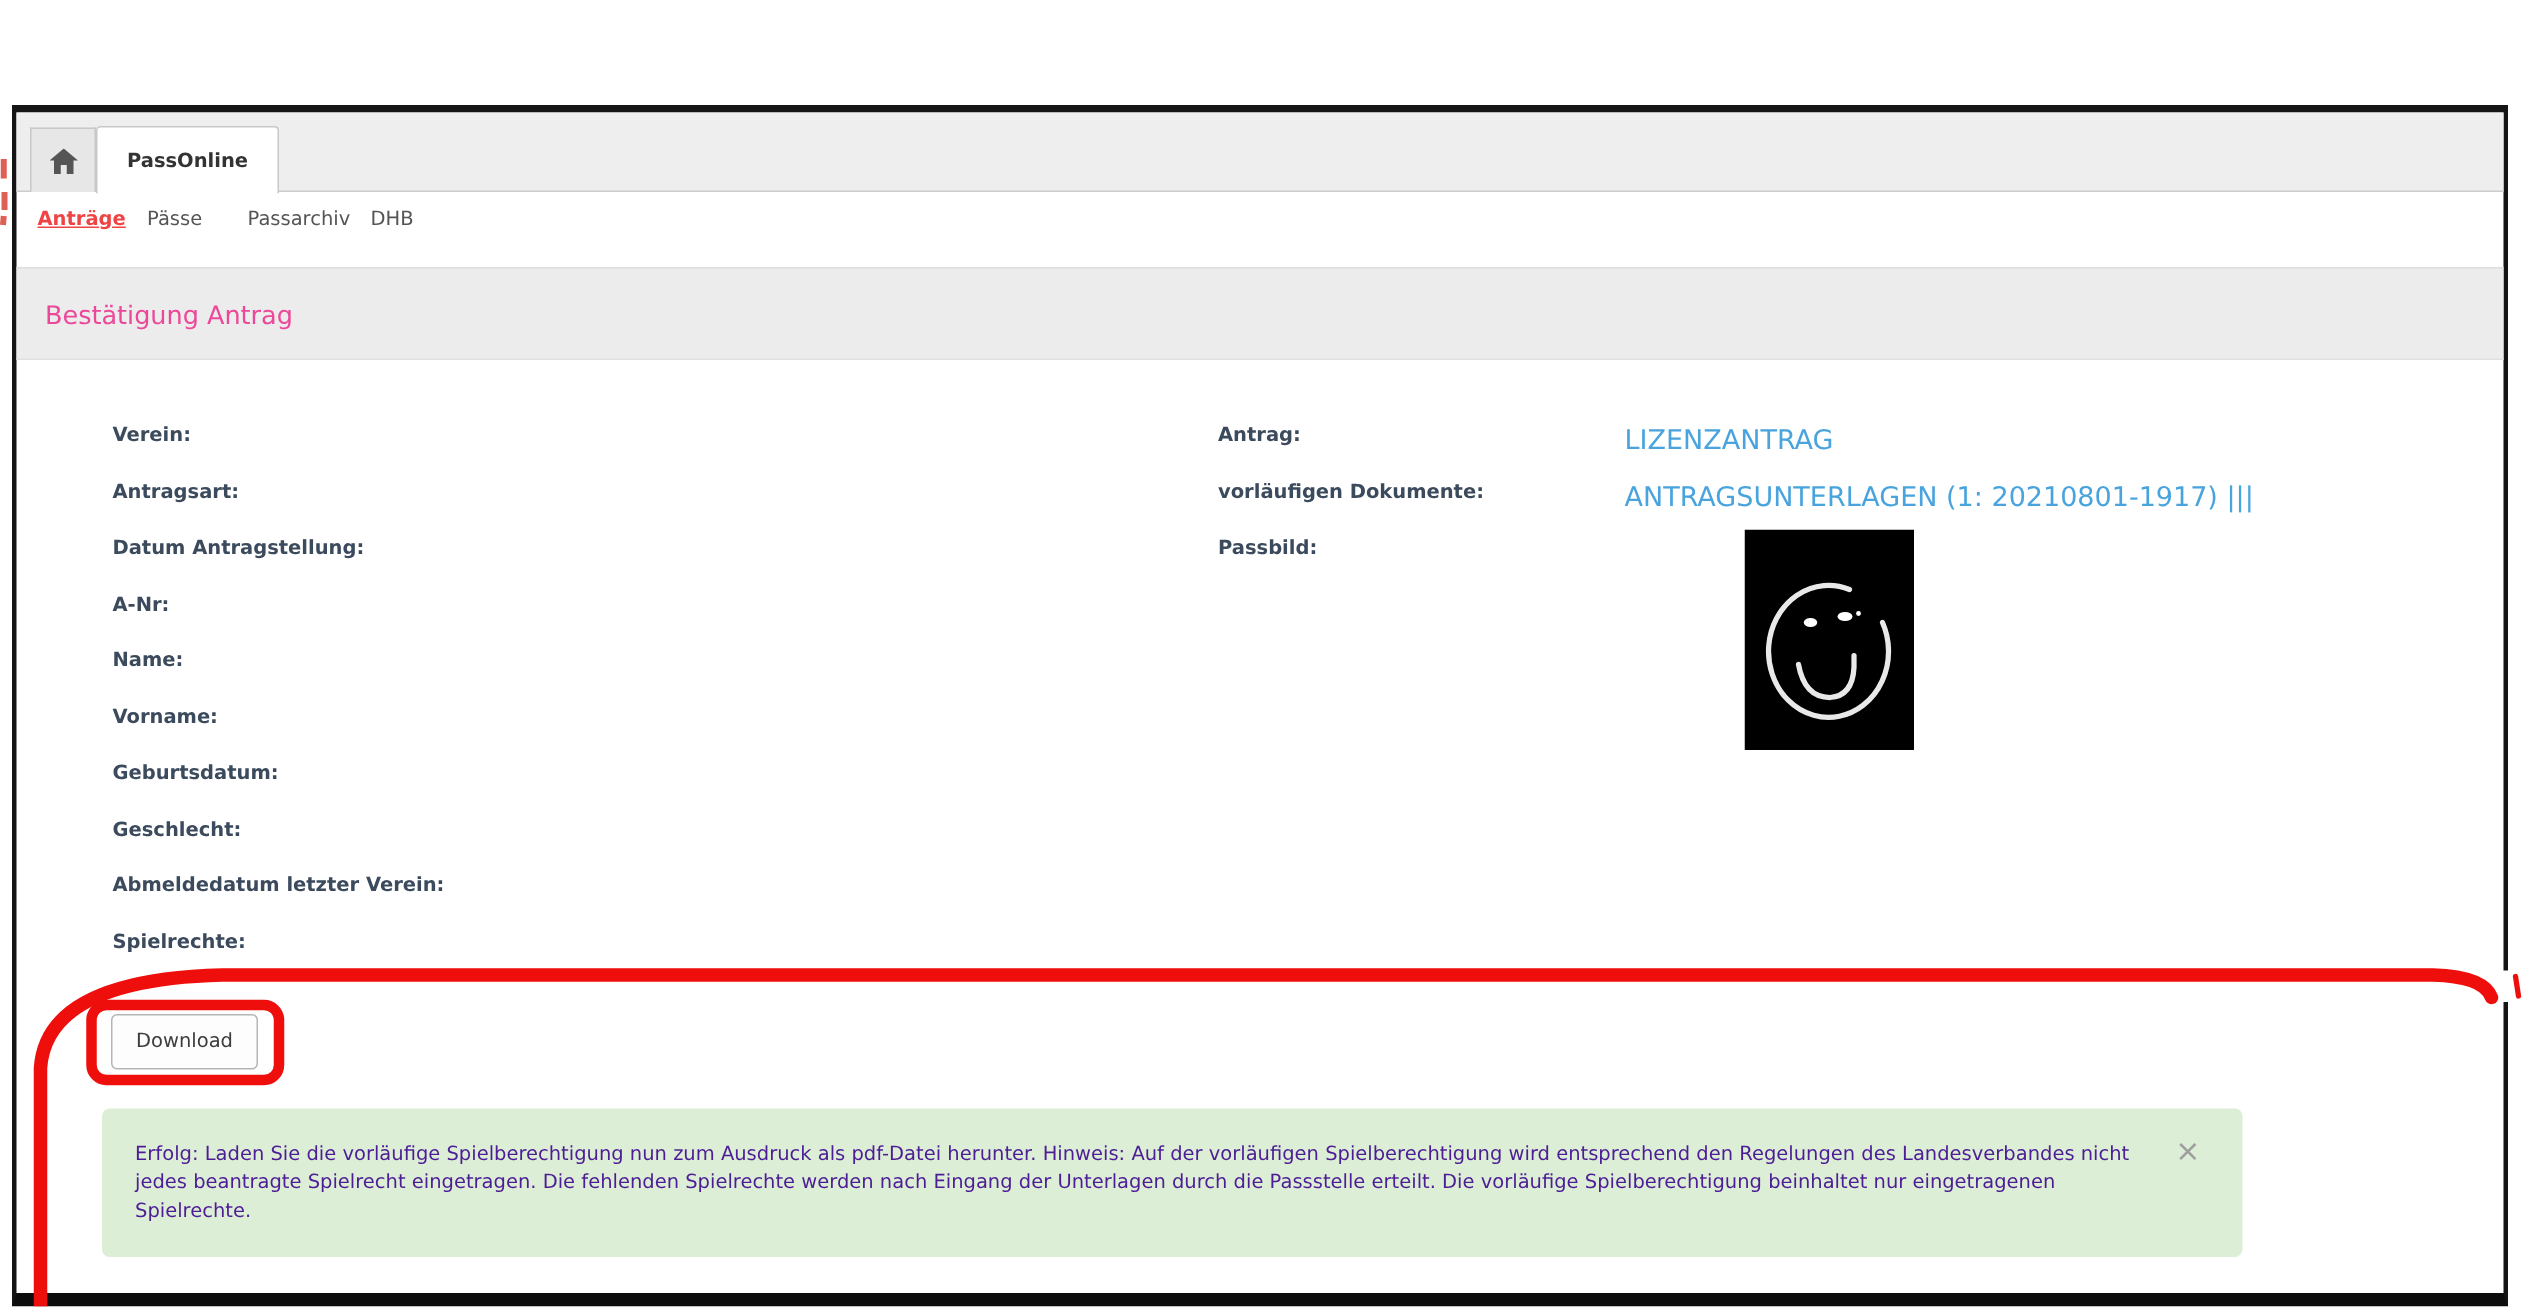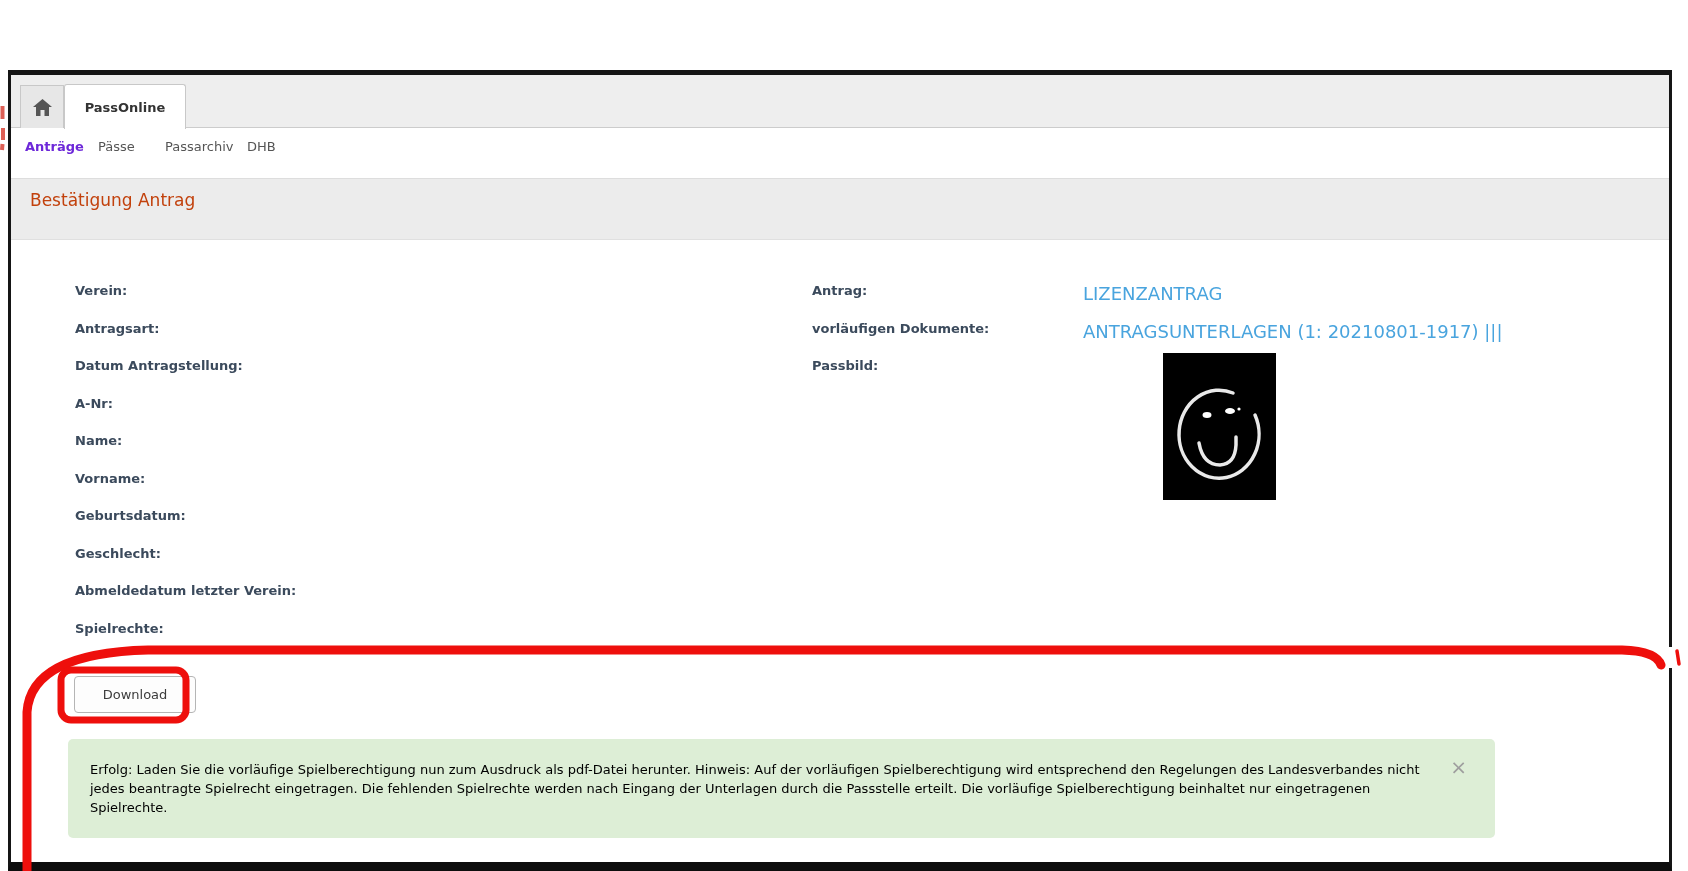--- a/index.html
+++ b/index.html
@@ -14,42 +14,42 @@
                background:#eeeeee; border-bottom:1px solid #cccccc; }
   .home-tab { position:absolute; left:20px; top:85px; width:44px; height:43px;
               background:#e7e7e7; border:1px solid #c8c8c8; border-bottom:none;
               display:flex; align-items:center; justify-content:center; cursor:pointer; z-index:2; }
   .tab-active { position:absolute; left:64px; top:84px; width:122px; height:45px;
                 background:#ffffff; border:1px solid #c8c8c8; border-bottom:none;
                 border-radius:3px 3px 0 0; display:flex; align-items:center; justify-content:center;
                 font-size:13px; font-weight:bold; color:#333; z-index:3; cursor:pointer; }
 
   .nav-item { position:absolute; font-size:13px; color:#555; cursor:pointer; top:139px; }
-  .nav-item.active { font-weight:bold; color:#6d28d9; }
+  .nav-item.active { font-weight:bold; color:#ef4444;text-decoration:underline; }
 
   .header-band { position:absolute; left:11px; top:178px; width:1658px; height:62px;
                  background:#ececec; border-top:1px solid #dddddd; border-bottom:1px solid #e0e0e0; }
-  .page-title { position:absolute; left:30px; top:190px; font-size:17px; color:#c2410c; }
+  .page-title { position:absolute; left:30px; top:201px; font-size:17px; color:#ec4899; }
 
   .field-label { position:absolute; left:75px; font-size:13px; font-weight:bold; color:#3b4a5c; white-space:nowrap; }
   .field-label.right-col { left:812px; }
   .link-value { position:absolute; left:1083px; font-size:18px; color:#49a4de; cursor:pointer; white-space:nowrap; }
   .spielrechte-values { position:absolute; left:370px; top:617px; font-size:13px; line-height:19px; color:#555; }
 
   .passbild { position:absolute; left:1163px; top:353px; width:113px; height:147px; cursor:pointer; }
 
-  .download-btn { position:absolute; left:74px; top:676px; width:122px; height:37px;
+  .download-btn { position:absolute; left:74px; top:676px; width:98px; height:37px;
                   background:#fdfdfd; border:1px solid #b5b5b5; border-radius:4px;
                   font-size:13px; color:#3c3c3c; display:flex; align-items:center; justify-content:center;
                   cursor:pointer; font-family:"DejaVu Sans","Liberation Sans",sans-serif; }
 
   .alert-success { position:absolute; left:68px; top:739px; width:1427px; height:99px;
                    background:#ddeed6; border-radius:5px; }
   .alert-text { position:absolute; left:22px; top:21px; width:1330px;
-                font-size:13px; line-height:19px; color:#000000; }
+                font-size:13px; line-height:19px; color:#4c1d95; }
   .alert-close { position:absolute; right:28px; top:18px; font-size:20px; color:#9e9e9e;
                  cursor:pointer; line-height:20px; }
 
   .annotation-svg { position:absolute; left:0; top:0; width:1688px; height:871px;
                     pointer-events:none; z-index:10; }
 </style>
 </head>
 <body>
 
 <div id="canvas">

